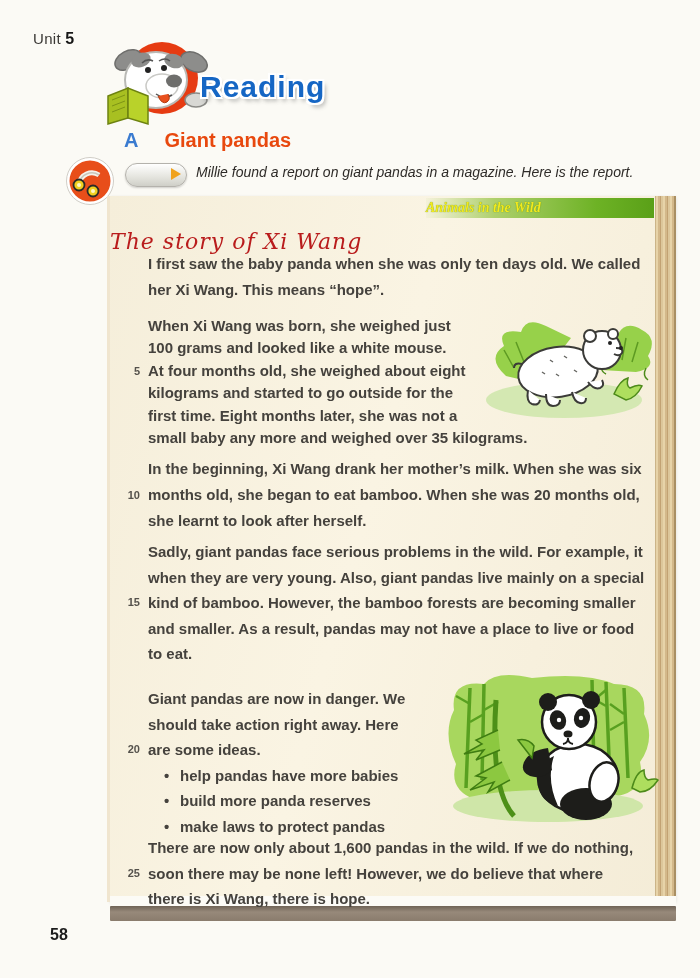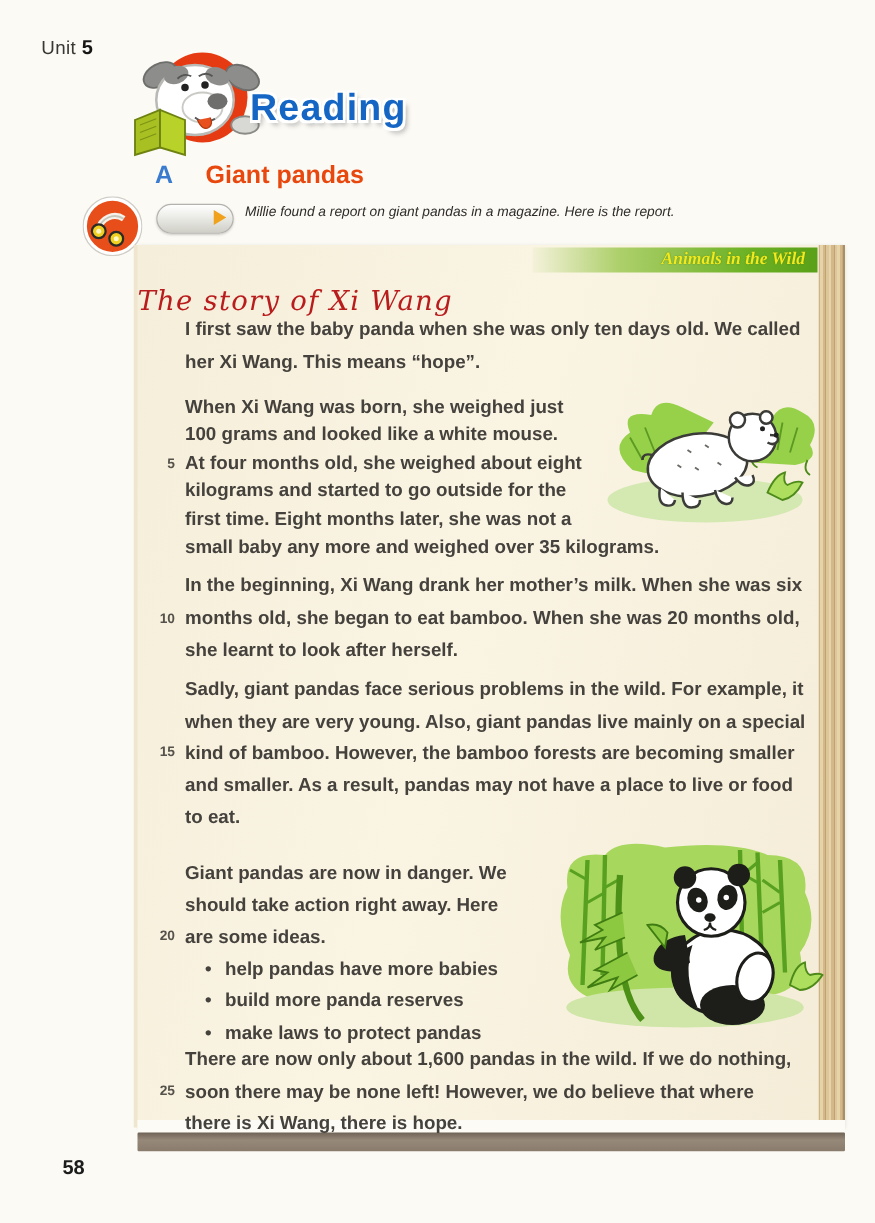--- a/index.html
+++ b/index.html
@@ -27,21 +27,21 @@
     position:absolute;left:125px;top:163px;width:60px;height:22px;border-radius:12px;
     background:linear-gradient(#ffffff,#e4e4de 60%,#cfcfc8);
     border:1.5px solid #b4b2ac;box-shadow:0 1px 2px rgba(0,0,0,.18);cursor:pointer;
   }
   .play-tri{
     position:absolute;right:5px;top:4px;width:0;height:0;
     border-left:10px solid #f0a21c;border-top:6px solid transparent;border-bottom:6px solid transparent;
   }
   .instruction{
     position:absolute;left:196px;top:164px;width:480px;
-    font-style:italic;font-size:11px;color:#2e2b28;
+    font-style:italic;font-size:14px;color:#2e2b28;
   }
   
   .magazine{position:absolute;left:110px;top:196px;width:566px;height:726px;}
   .paper{
     position:absolute;left:0;top:0;right:0;height:706px;
     background:linear-gradient(105deg,#f5eeda,#faf4e3 45%,#f4ecd7);
     box-shadow:-3px 0 0 #f0e5cf, 0 1px 3px rgba(0,0,0,.12);
   }
   .page-edge{
     position:absolute;right:0;top:0;width:18px;height:706px;
@@ -50,21 +50,21 @@
   }
   .page-white-strip{position:absolute;left:0;right:0;top:700px;height:10px;background:#fcfbf6;}
   .bottom-bar{
     position:absolute;left:0;right:0;top:710px;height:15px;
     background:linear-gradient(#6f6356,#97897a 40%,#8a7c6d);
     border-radius:1px;
   }
   .banner{
     position:absolute;top:2px;right:22px;width:228px;height:20px;
     background:linear-gradient(90deg,rgba(214,228,172,.15),#aed06c 30%,#6db225 75%,#5aa018);
-    text-align:right;padding-right:10px;box-sizing:border-box;
+    text-align:left;padding-right:10px;box-sizing:border-box;
   }
   .banner span{
     font-family:"Liberation Serif", serif;font-weight:bold;font-style:italic;
     font-size:14px;line-height:20px;color:#f2ea1f;text-shadow:0 0 1px #3d7a10;
   }
   .story-title{
     position:absolute;top:20px;left:0;width:548px;
     font-family:"DejaVu Serif", serif;font-style:italic;
     font-size:22px;color:#b91c1c;letter-spacing:1px;margin-top:13px;
   }

